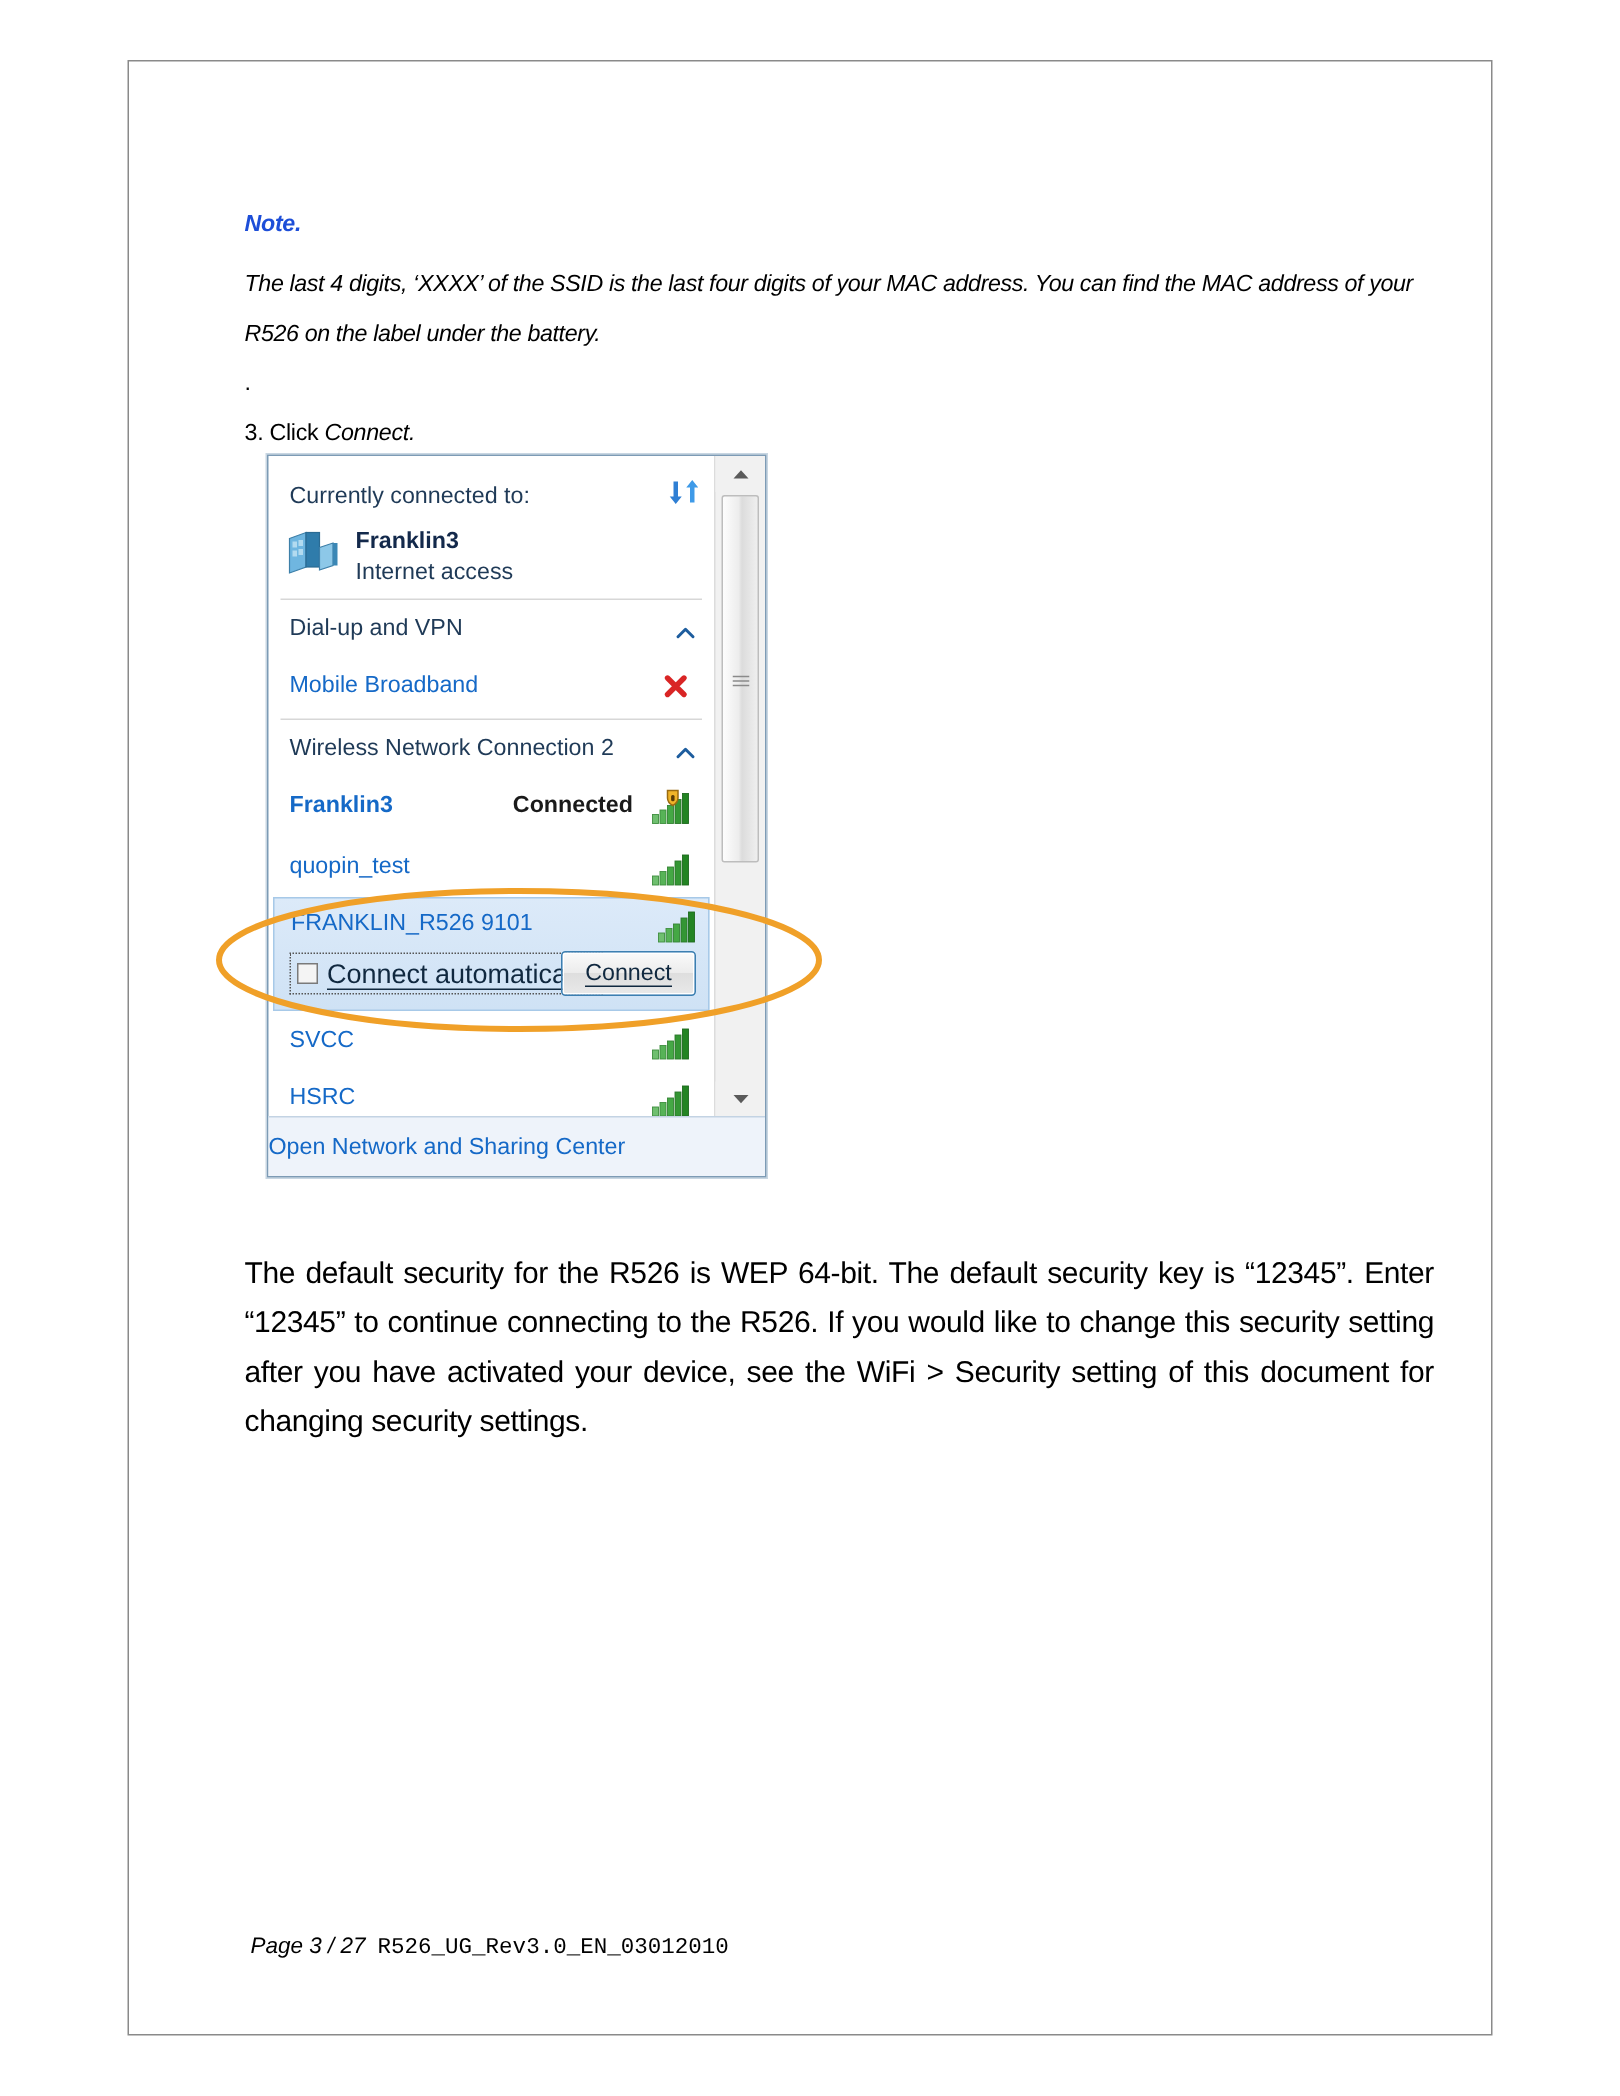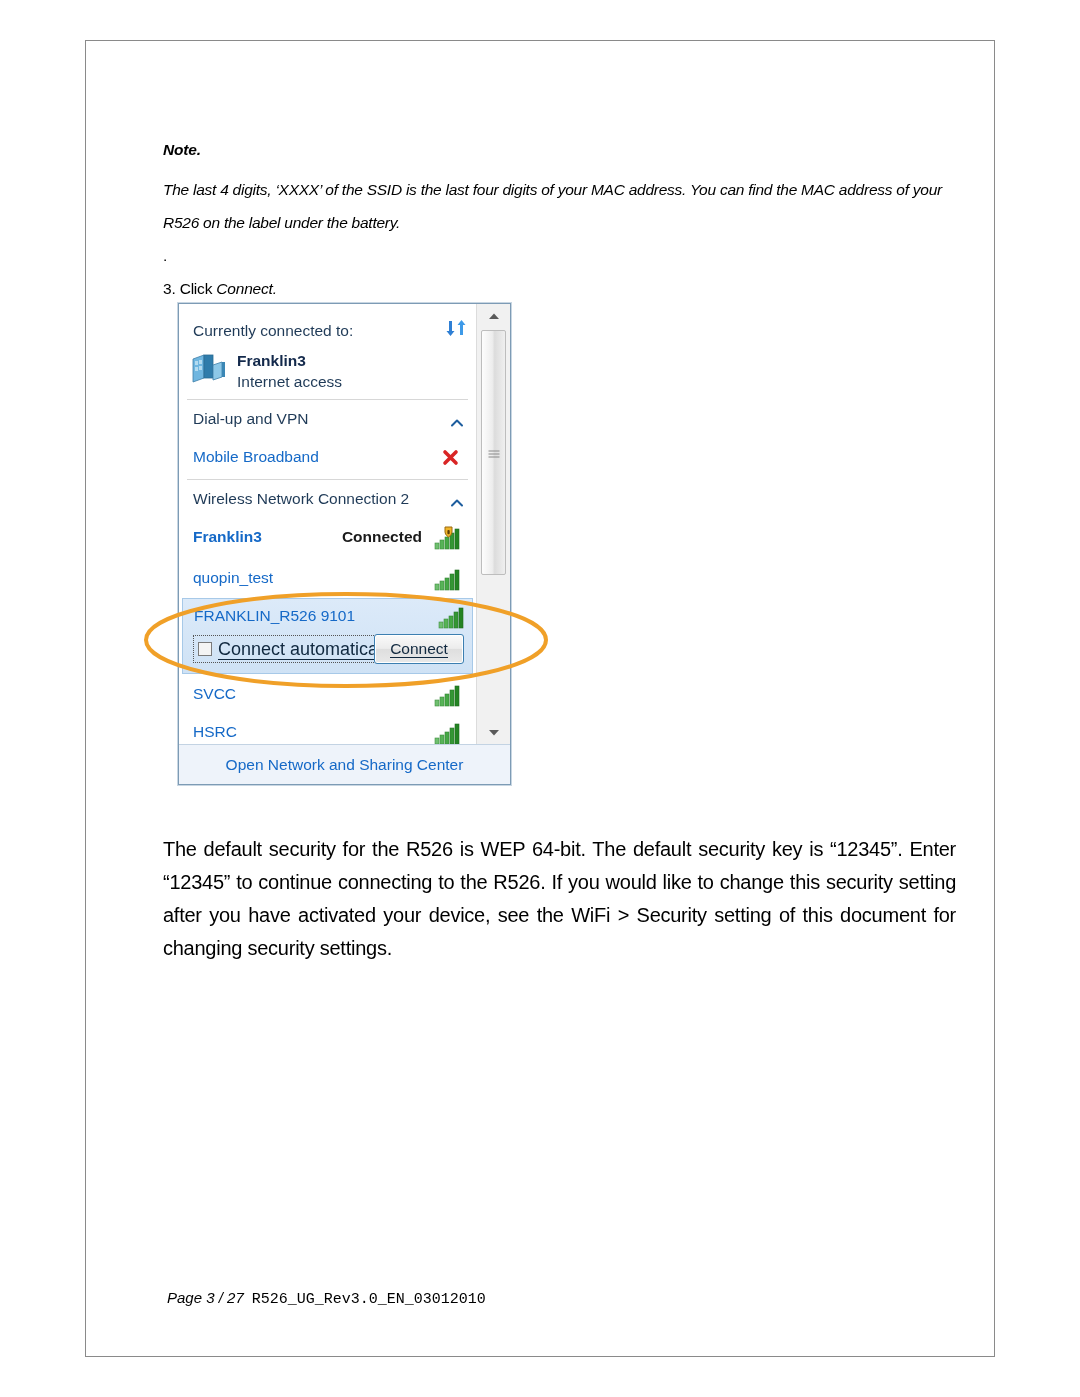--- a/index.html
+++ b/index.html
@@ -29,21 +29,21 @@
 
   
   #doc-content {
     position: absolute;
     left: 162px;
     top: 140px;
     width: 790px;
   }
 
   .note-label {
-    color: #000000;
+    color: #1d4ed8;
     font-weight: bold;
     font-style: italic;
     font-size: 15.5px;
     font-family: "Liberation Sans", sans-serif;
     letter-spacing: -0.2px;
     margin: 0 0 14px 0;
   }
   .note-body {
     font-style: italic;
     font-size: 15.5px;
@@ -305,21 +305,20 @@
   #flyout-footer {
     position: absolute;
     left: 0;
     bottom: 0;
     width: 331px;
     height: 39px;
     background: #eef3fa;
     border-top: 1px solid #c3d3e3;
     display: flex;
     align-items: center;
-    justify-content: center;
   }
   #flyout-footer a {
     font-size: 15.5px;
     color: #1569c7;
     text-decoration: none;
   }
 
   
   #nf-scrollbar {
     position: absolute;

